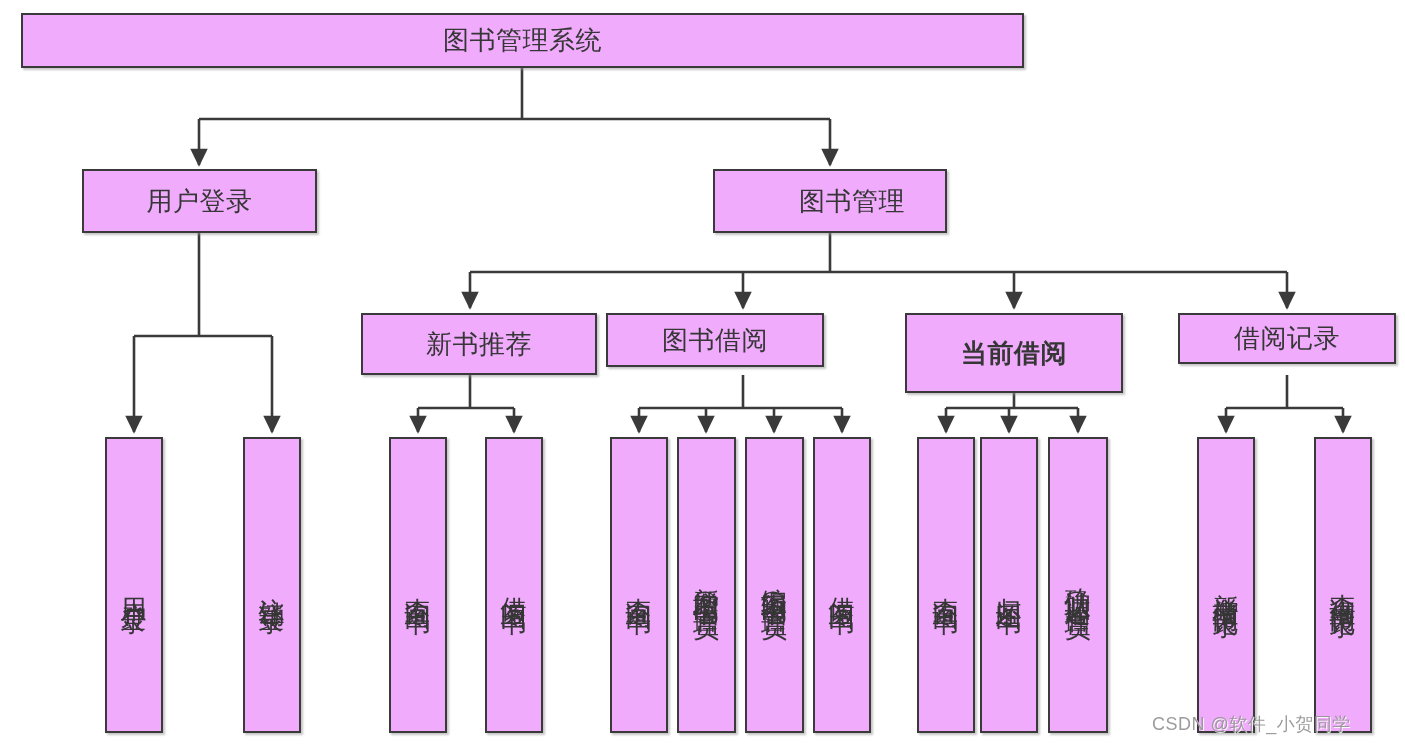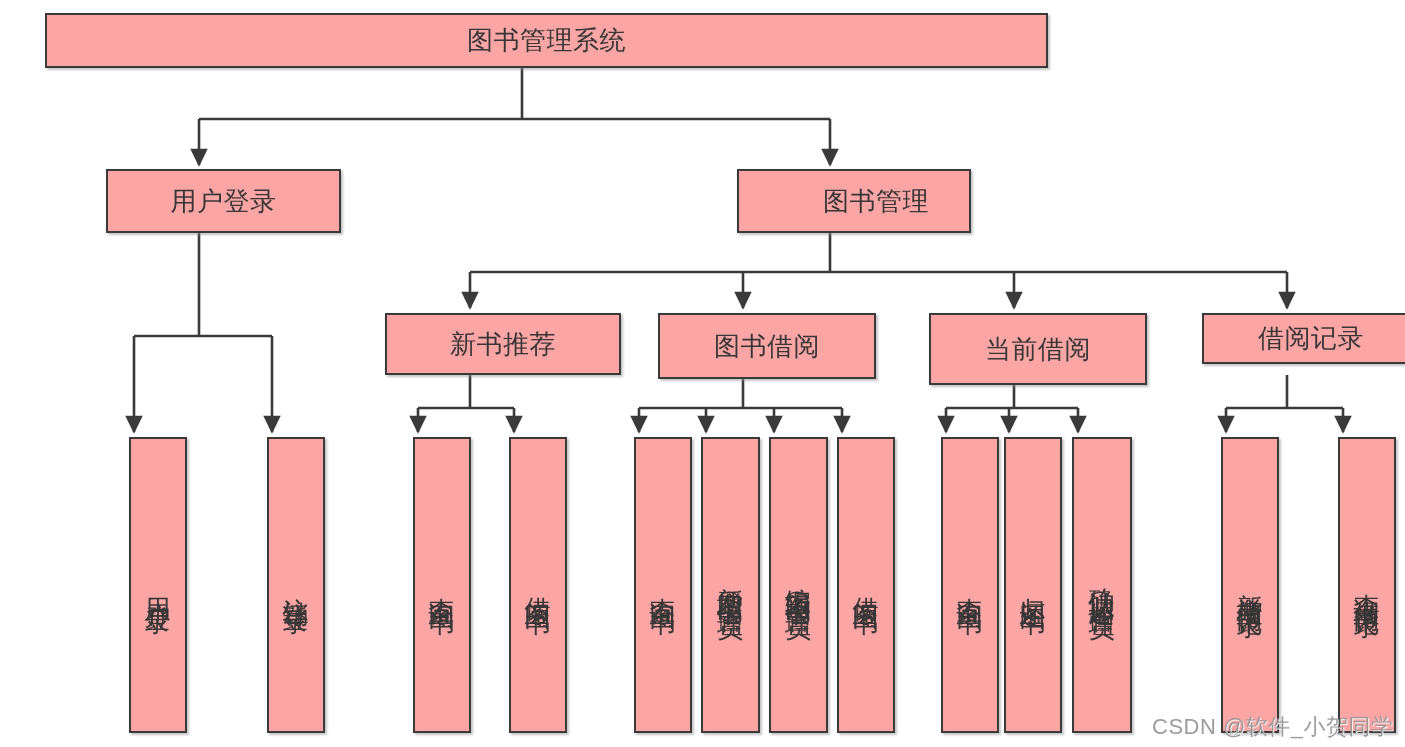--- a/index.html
+++ b/index.html
@@ -18,49 +18,48 @@
   }
   .connector-layer {
     position: absolute;
     left: 0;
     top: 0;
     z-index: 0;
   }
   .node {
     position: absolute;
     box-sizing: border-box;
-    background: #fca5a5;
+    background: #f0abfc;
     border: 2.5px solid #3a3a3a;
     box-shadow: 2px 2px 2px rgba(150,150,150,0.55);
     display: flex;
     align-items: center;
     justify-content: center;
     z-index: 1;
     text-align: left;
-    margin-left: 24px;
   }
   .h-node {
     font-size: 26px;
     letter-spacing: 0.5px;
     white-space: nowrap;
   }
   .v-node {
     writing-mode: vertical-rl;
     text-orientation: mixed;
     font-size: 26px;
     letter-spacing: 4px;
     line-height: 1;
     padding: 4px 0;
   }
   .watermark {
     position: absolute;
     left: 1152px;
     top: 712px;
     z-index: 3;
-    font-size: 22px;
+    font-size: 18px;
     color: rgba(148,148,148,0.92);
     text-shadow: 1px 1px 0 rgba(255,255,255,0.85);
     white-space: nowrap;
     letter-spacing: 0.5px;
   }
 </style>
 </head>
 <body>
 
 <div class="stage">
@@ -121,22 +120,22 @@
       </g>
     </g>
   </svg>
 
   <div class="node h-node" style="left:21px; top:13px; width:1003px; height:55px;">图书管理系统</div>
 
   <div class="node h-node" style="left:82px; top:169px; width:235px; height:64px;">用户登录</div>
   <div class="node h-node" style="left:713px; top:169px; width:234px; height:64px;padding-left:44px;">图书管理</div>
 
   <div class="node h-node" style="left:361px; top:313px; width:236px; height:62px;">新书推荐</div>
-  <div class="node h-node" style="left:634px; top:313px; width:218px; height:66px;">图书借阅</div>
-  <div class="node h-node" style="left:905px; top:313px; width:218px; height:72px;">当前借阅</div>
+  <div class="node h-node" style="left:606px; top:313px; width:218px; height:54px;">图书借阅</div>
+  <div class="node h-node" style="left:905px; top:313px; width:218px; height:80px;font-weight:bold;">当前借阅</div>
   <div class="node h-node" style="left:1178px; top:313px; width:218px; height:51px;">借阅记录</div>
 
   <div class="node v-node" style="left:105px; top:437px; width:58px; height:296px;">用户登录</div>
   <div class="node v-node" style="left:243px; top:437px; width:58px; height:296px;">注销登录</div>
 
   <div class="node v-node" style="left:389px; top:437px; width:58px; height:296px;">查询图书</div>
   <div class="node v-node" style="left:485px; top:437px; width:58px; height:296px;">借阅图书</div>
 
   <div class="node v-node" style="left:610px; top:437px; width:58px; height:296px;">查询图书</div>
   <div class="node v-node" style="left:677px; top:437px; width:59px; height:296px;">新增图书（管理员）</div>

